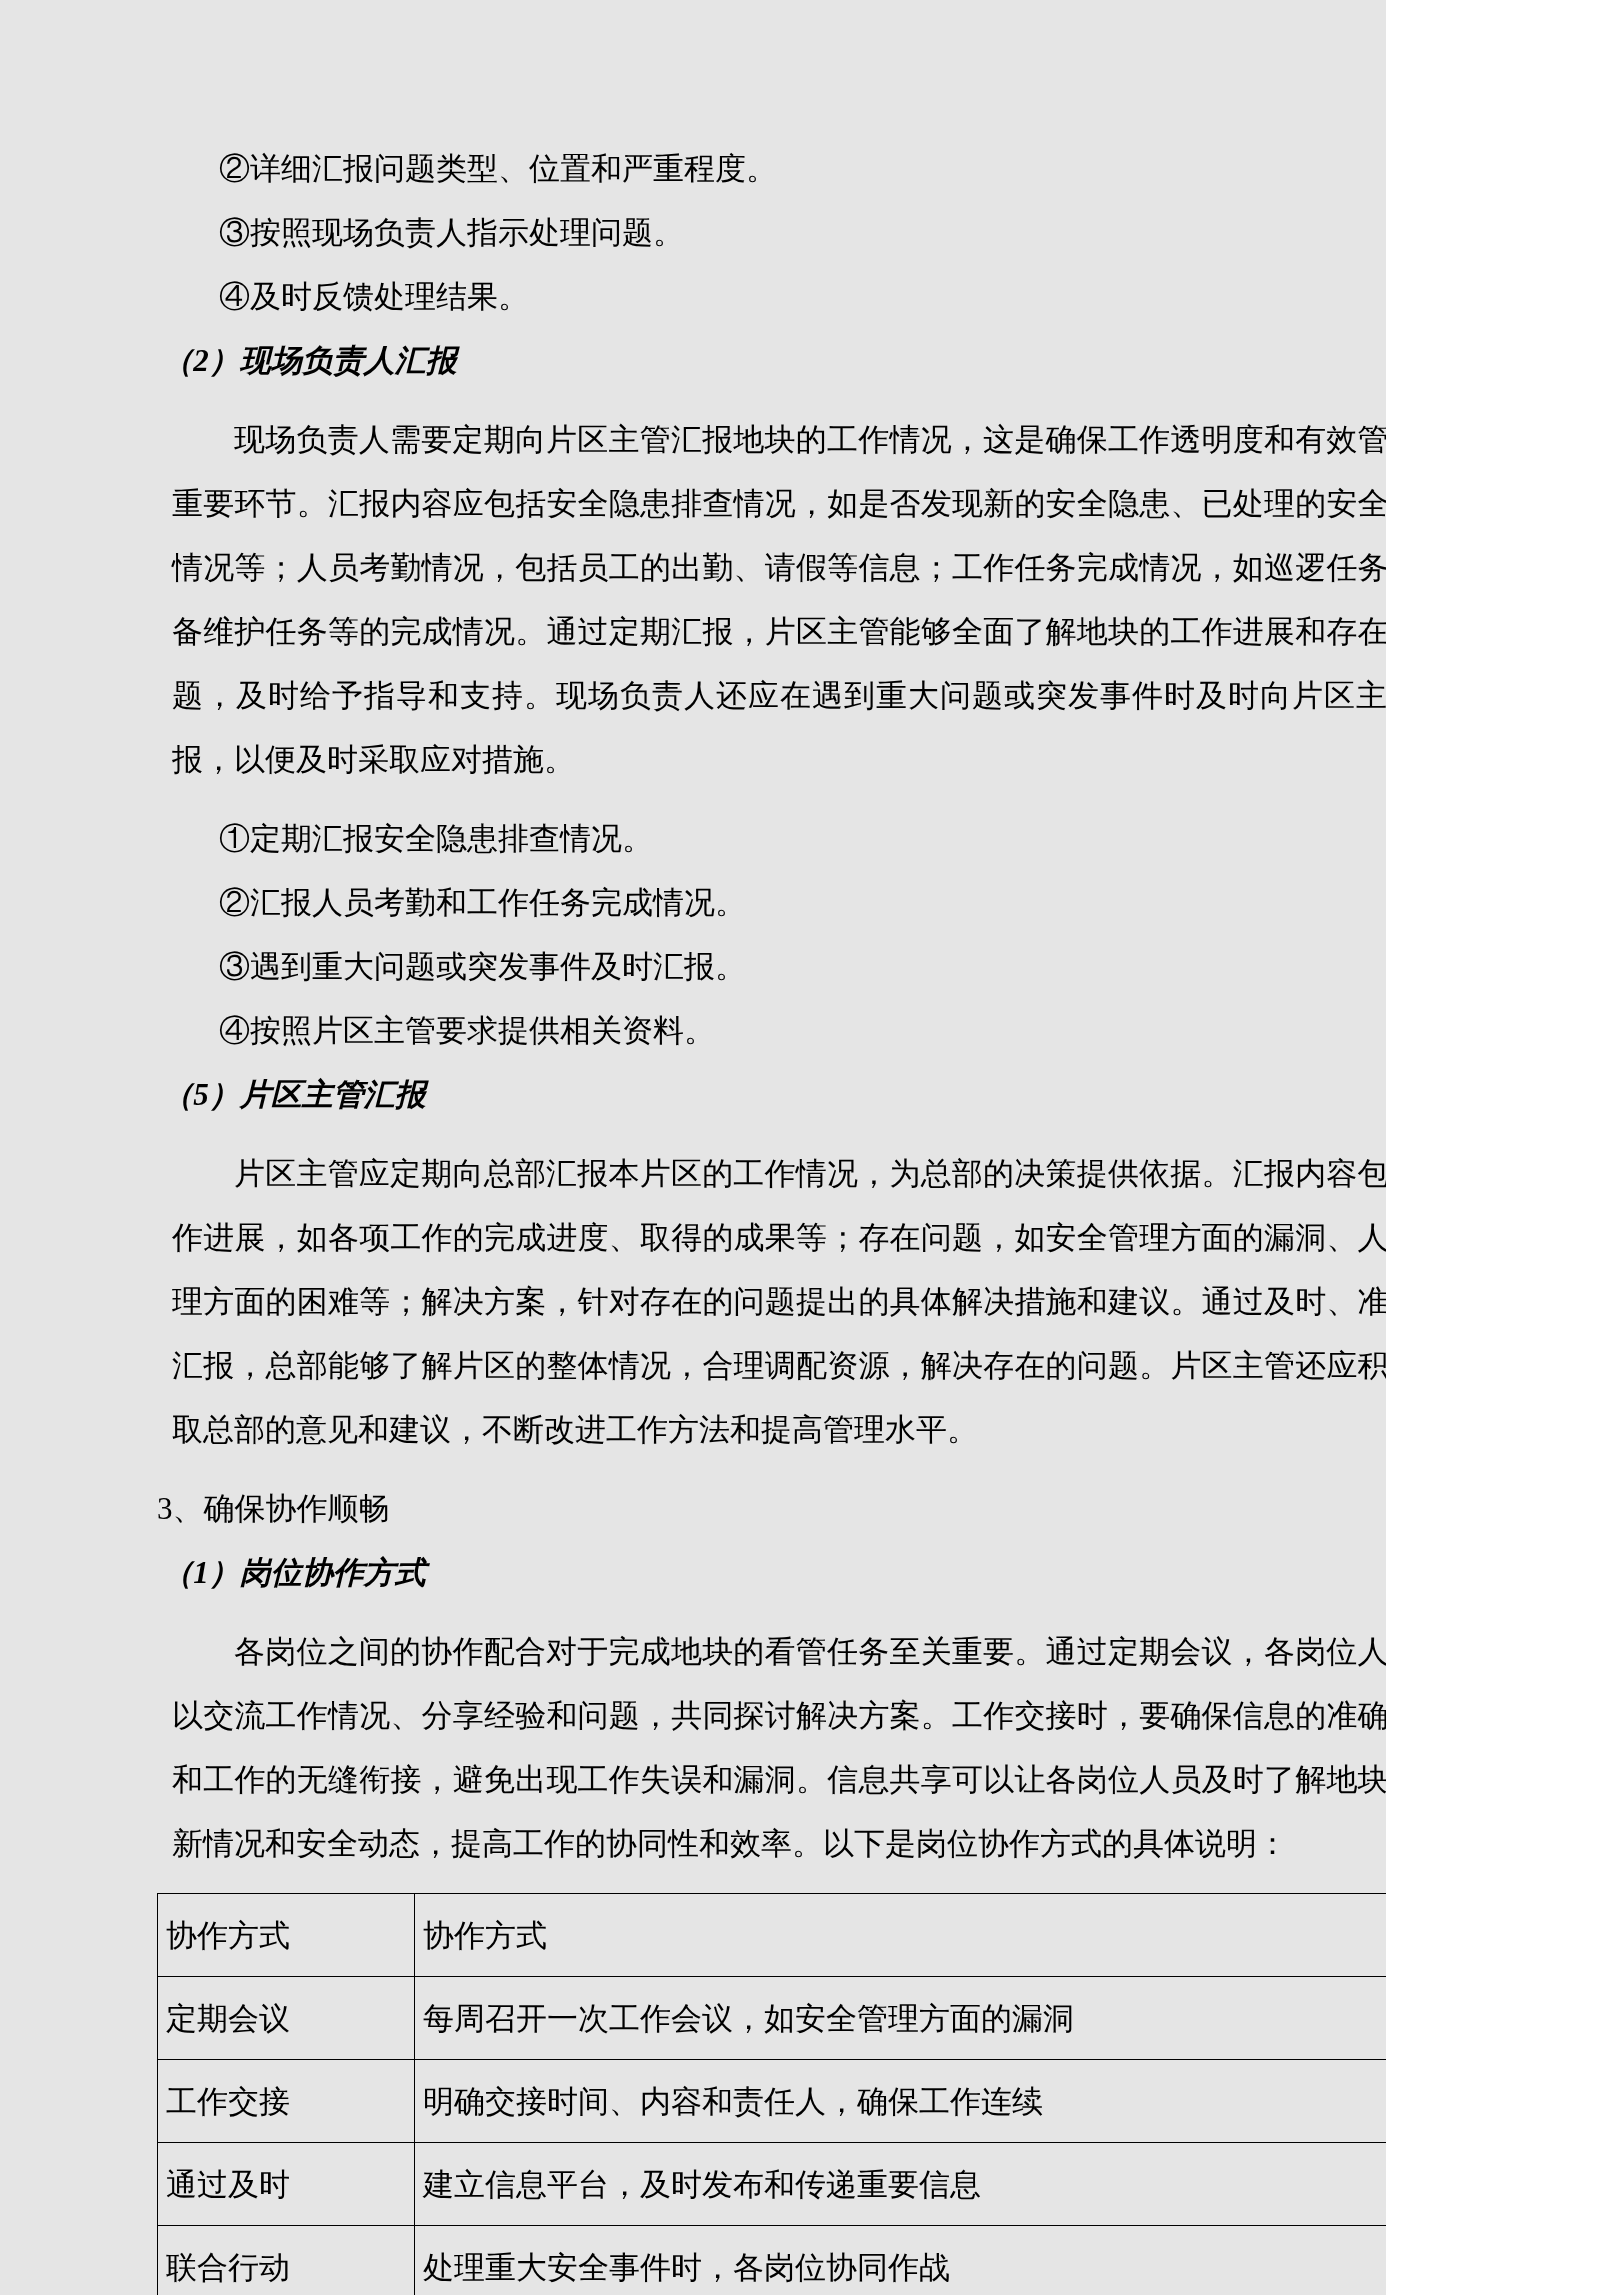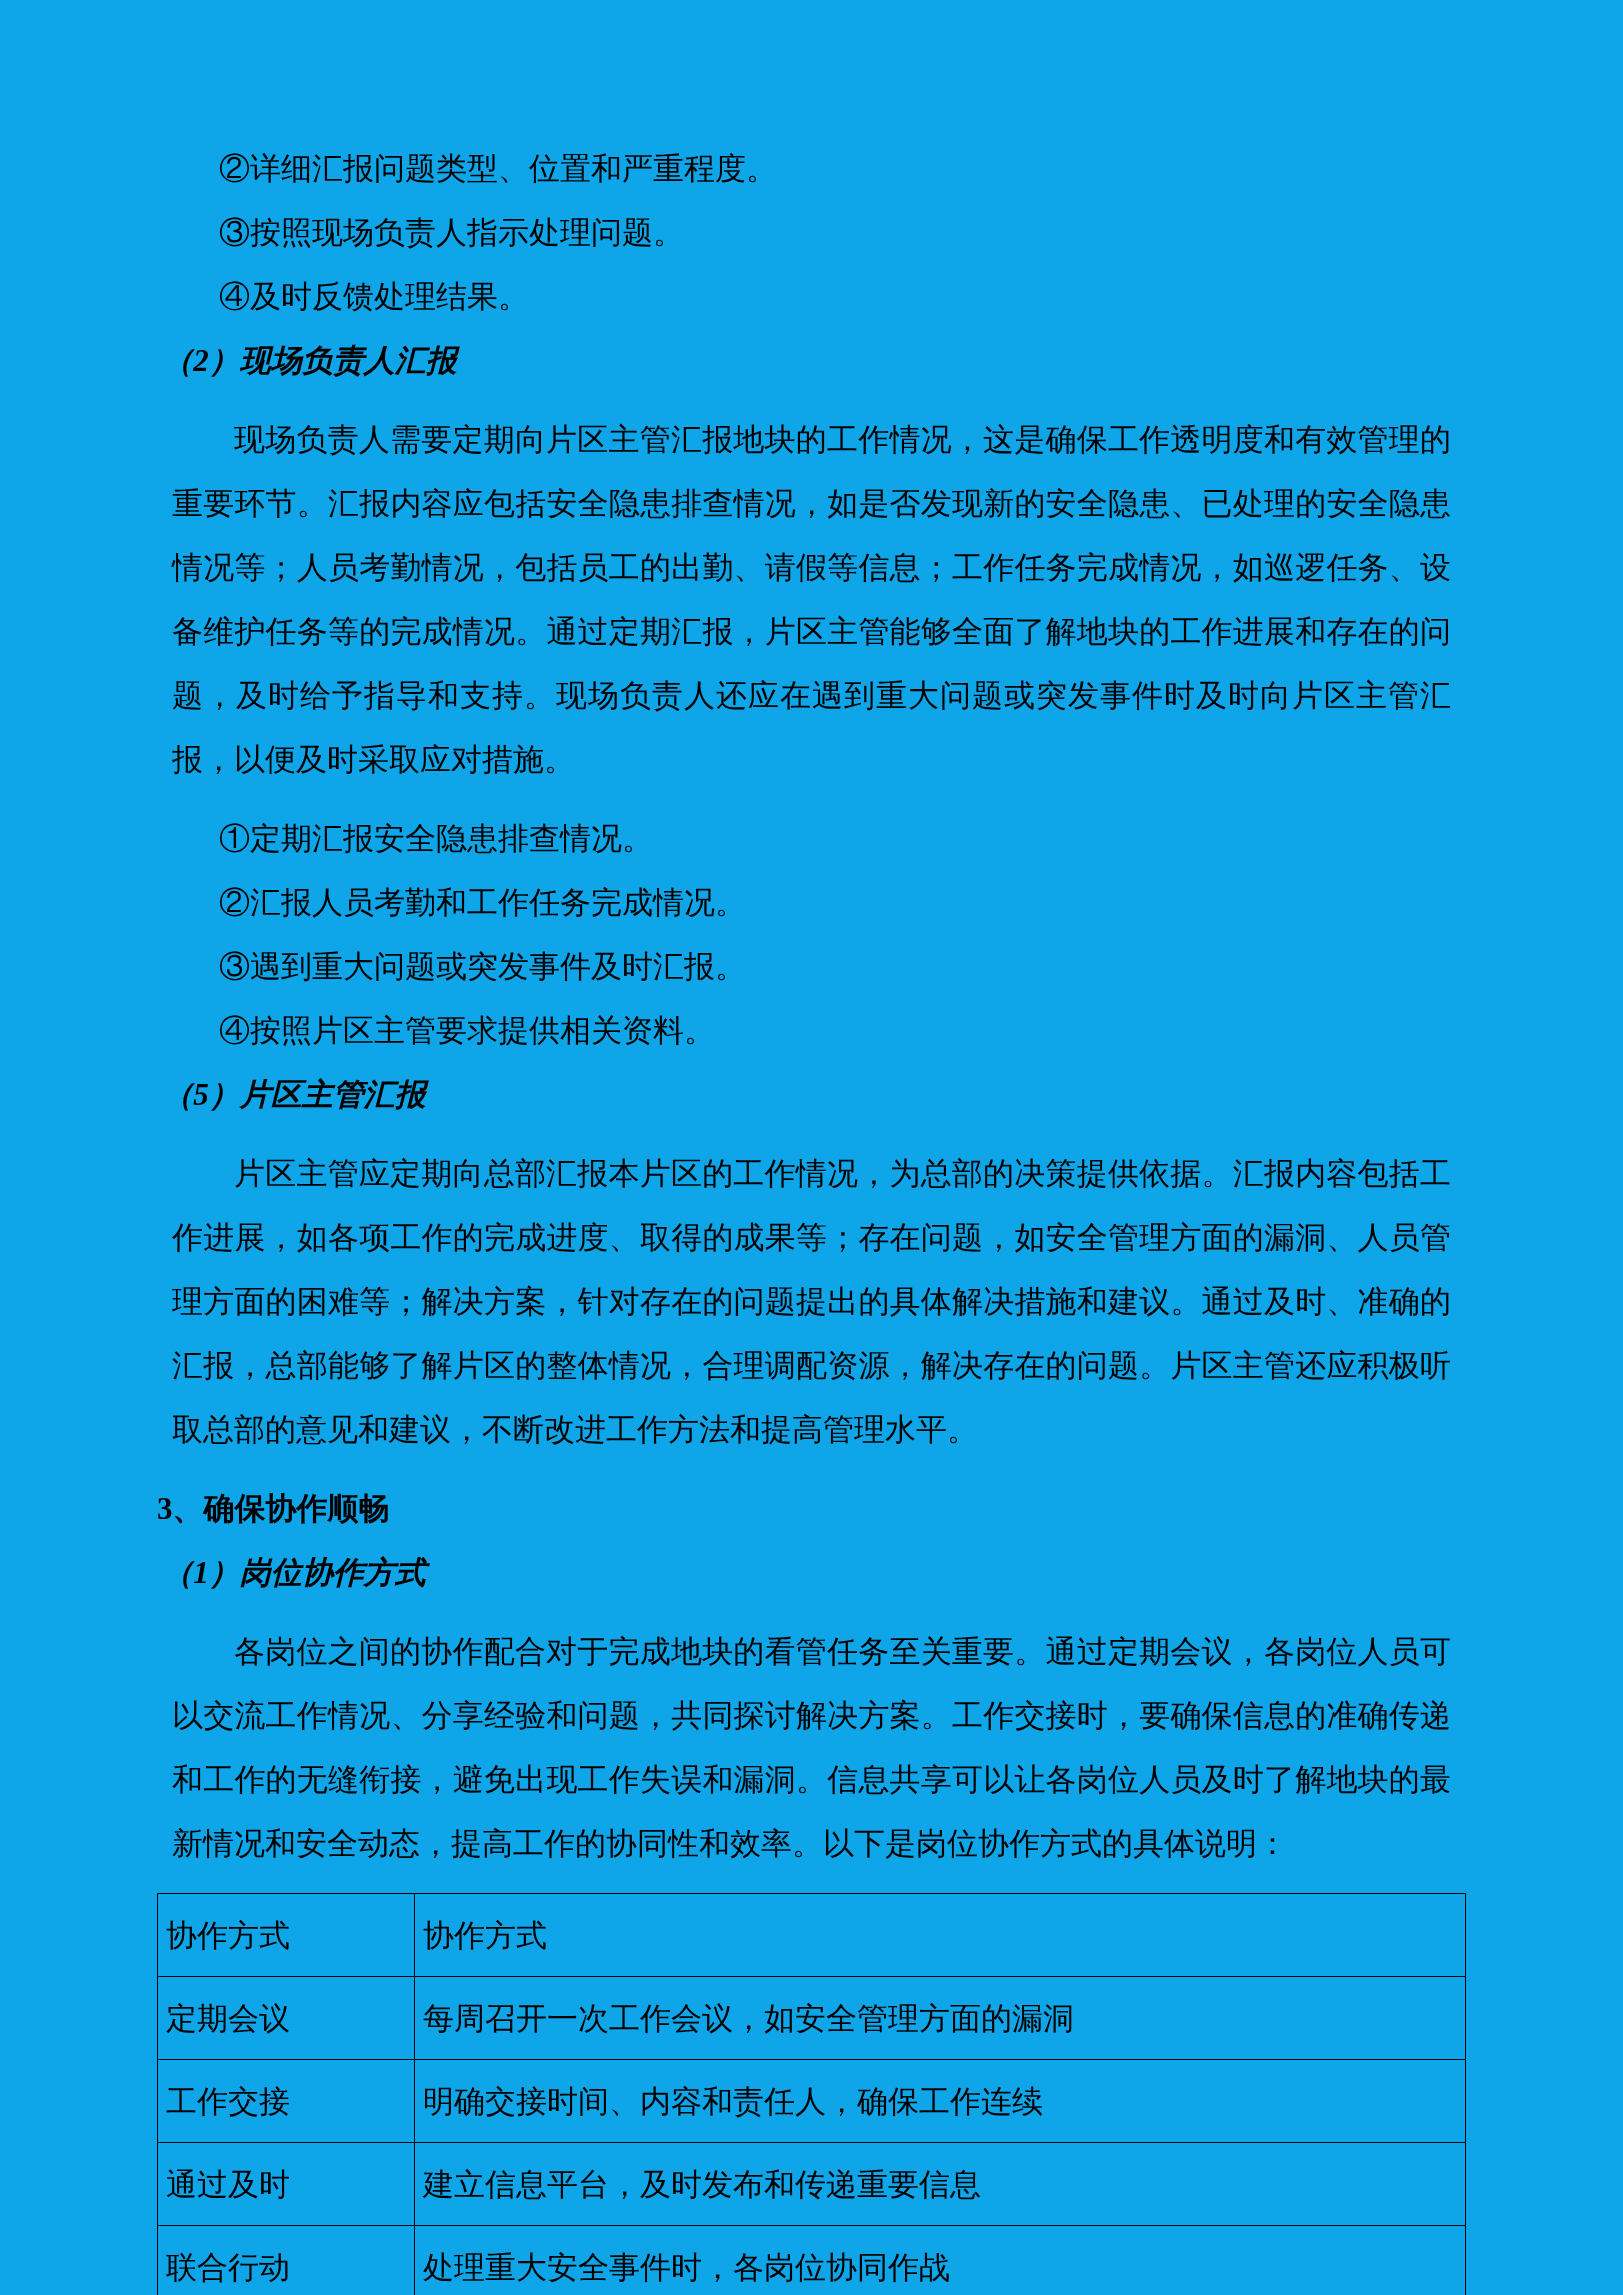--- a/index.html
+++ b/index.html
@@ -3,23 +3,23 @@
 <meta charset="utf-8">
 <style>
   * { box-sizing: border-box; }
   html, body {
     margin: 0;
     padding: 0;
     background: #ffffff;
   }
   .page {
     position: relative;
-    width: 1623px;
+    width: 1386px;
     height: 2295px;
-    background: #0ea5e9;
+    background: #e5e5e5;
     color: #000000;
     font-family: "Liberation Serif", "DejaVu Serif", serif;
     overflow: hidden;
   }
   .content {
     position: absolute;
     left: 157px;
     top: 137px;
     width: 1309px;
     font-size: 31px;
@@ -37,21 +37,21 @@
     text-justify: inter-ideograph;
   }
   .sub-heading {
     margin: 0;
     font-weight: bold;
     padding-left: 5.2px;
     font-style: italic;
   }
   .section-heading {
     margin: 0;
-    font-weight: bold;
+    font-weight: normal;
   }
   table.coop-table {
     border-collapse: collapse;
     width: 100%;
     margin-top: 17px;
     table-layout: fixed;
   }
   .coop-table td {
     border: 1.3px solid #000000;
     height: 83px;

